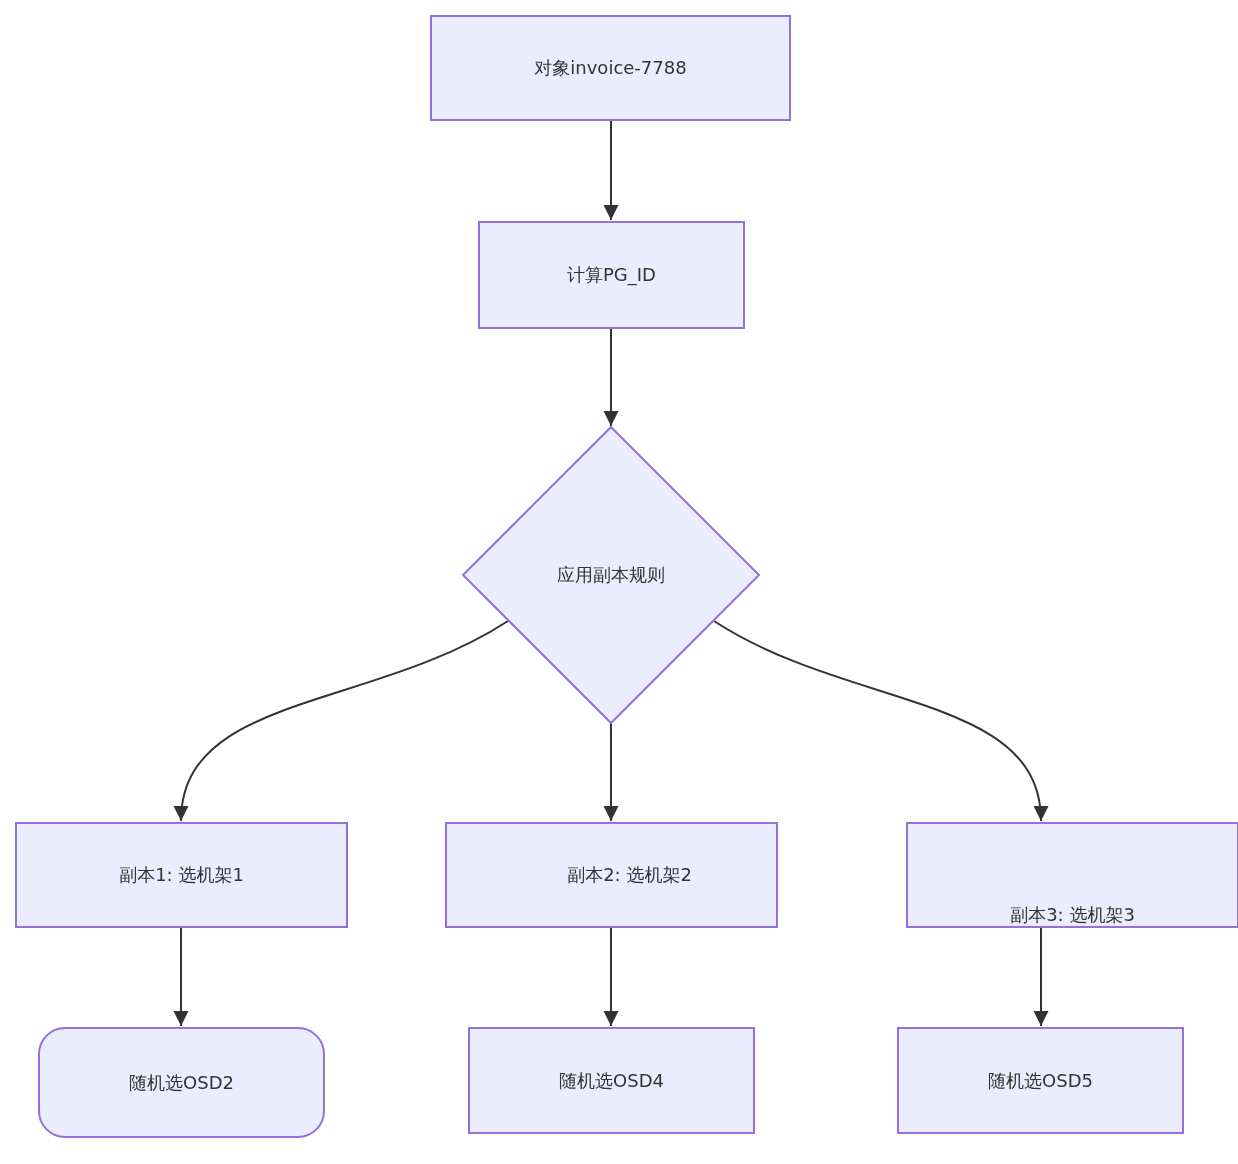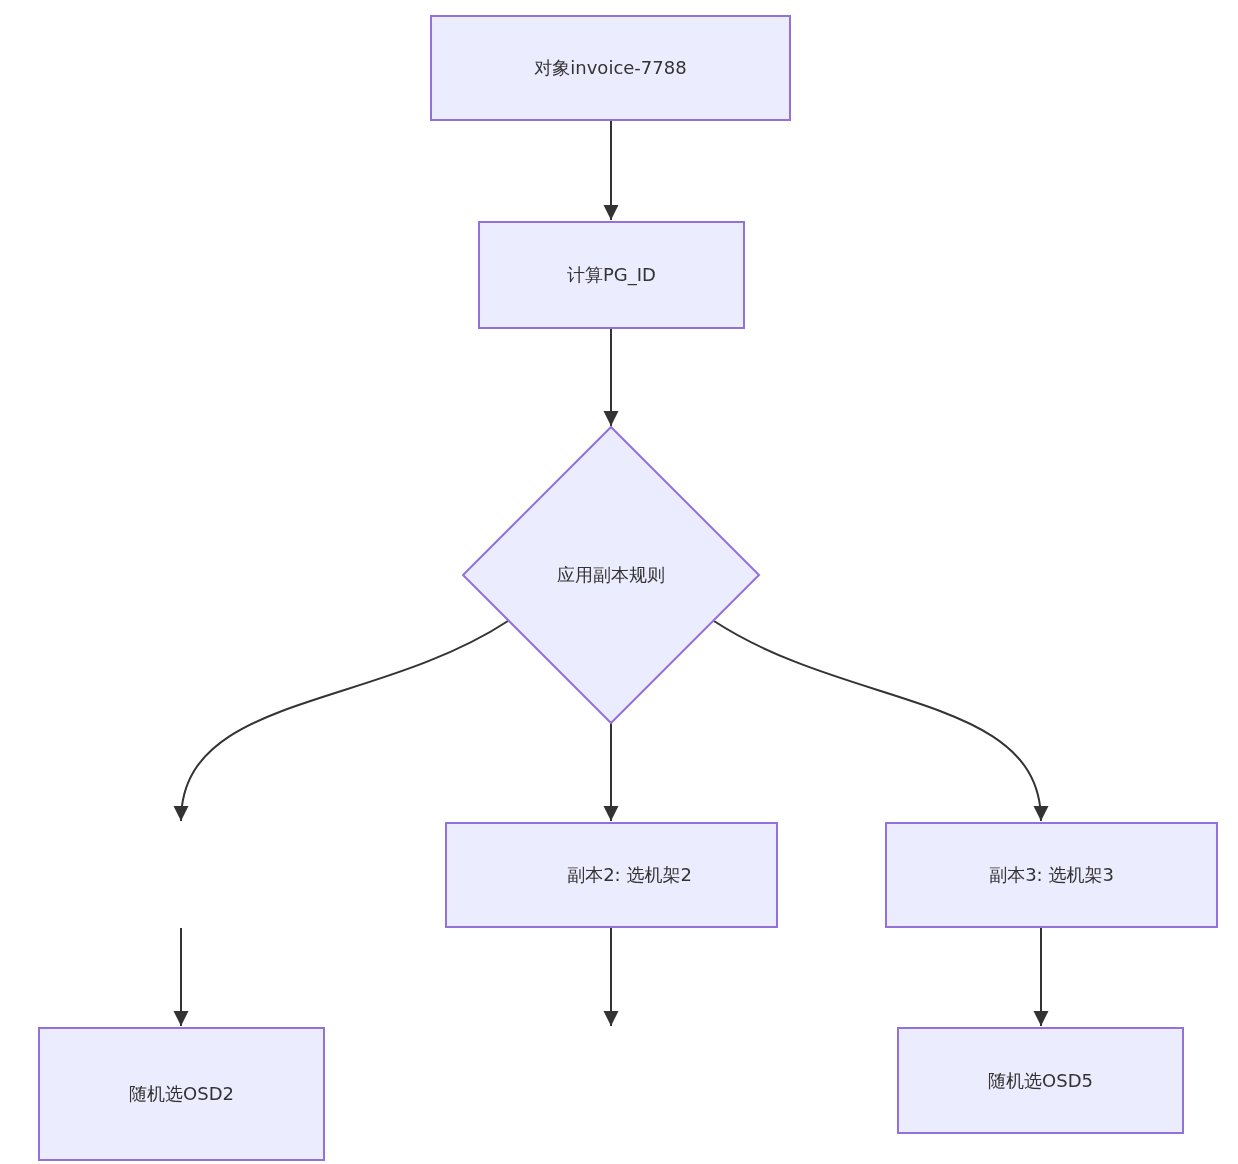--- a/index.html
+++ b/index.html
@@ -33,22 +33,22 @@
   .node.diamond-label {
     background: transparent;
     border: none;
   }
   
   .node-a { left: 430px; top: 15px;   width: 361px; height: 106px; }
   .node-b { left: 478px; top: 221px;  width: 267px; height: 108px; }
   .node-c { left: 463px; top: 427px;  width: 296px; height: 296px; }
   .node-d { left: 15px;  top: 822px;  width: 333px; height: 106px; }
   .node-e { left: 445px; top: 822px;  width: 333px; height: 106px; padding-left: 36px; }
-  .node-f { left: 885px; top: 822px;  width: 333px; height: 106px; }
-  .node-g { left: 38px;  top: 1027px; width: 287px; height: 134px; }
+  .node-f { left: 906px; top: 822px;  width: 333px; height: 106px; align-items: flex-end; }
+  .node-g { left: 38px;  top: 1027px; width: 287px; height: 111px; border-radius: 27px; }
   .node-h { left: 468px; top: 1027px; width: 287px; height: 107px; }
   .node-i { left: 897px; top: 1027px; width: 287px; height: 107px; }
 </style>
 </head>
 <body style="background: rgb(255, 255, 255);">
 
 <div class="canvas">
 
   <svg class="edge-layer" viewBox="0 0 1238 1164" xmlns="http://www.w3.org/2000/svg">
     <defs>
@@ -74,31 +74,37 @@
   </div>
 
   <div class="node node-b">
     <span>计算PG_ID</span>
   </div>
 
   <div class="node node-c diamond-label">
     <span>应用副本规则</span>
   </div>
 
+  <div class="node node-d">
+    <span>副本1: 选机架1</span>
+  </div>
 
   <div class="node node-e">
     <span>副本2: 选机架2</span>
   </div>
 
   <div class="node node-f">
     <span>副本3: 选机架3</span>
   </div>
 
   <div class="node node-g">
     <span>随机选OSD2</span>
   </div>
 
+  <div class="node node-h">
+    <span>随机选OSD4</span>
+  </div>
 
   <div class="node node-i">
     <span>随机选OSD5</span>
   </div>
 
 </div>
 
 </body></html>

